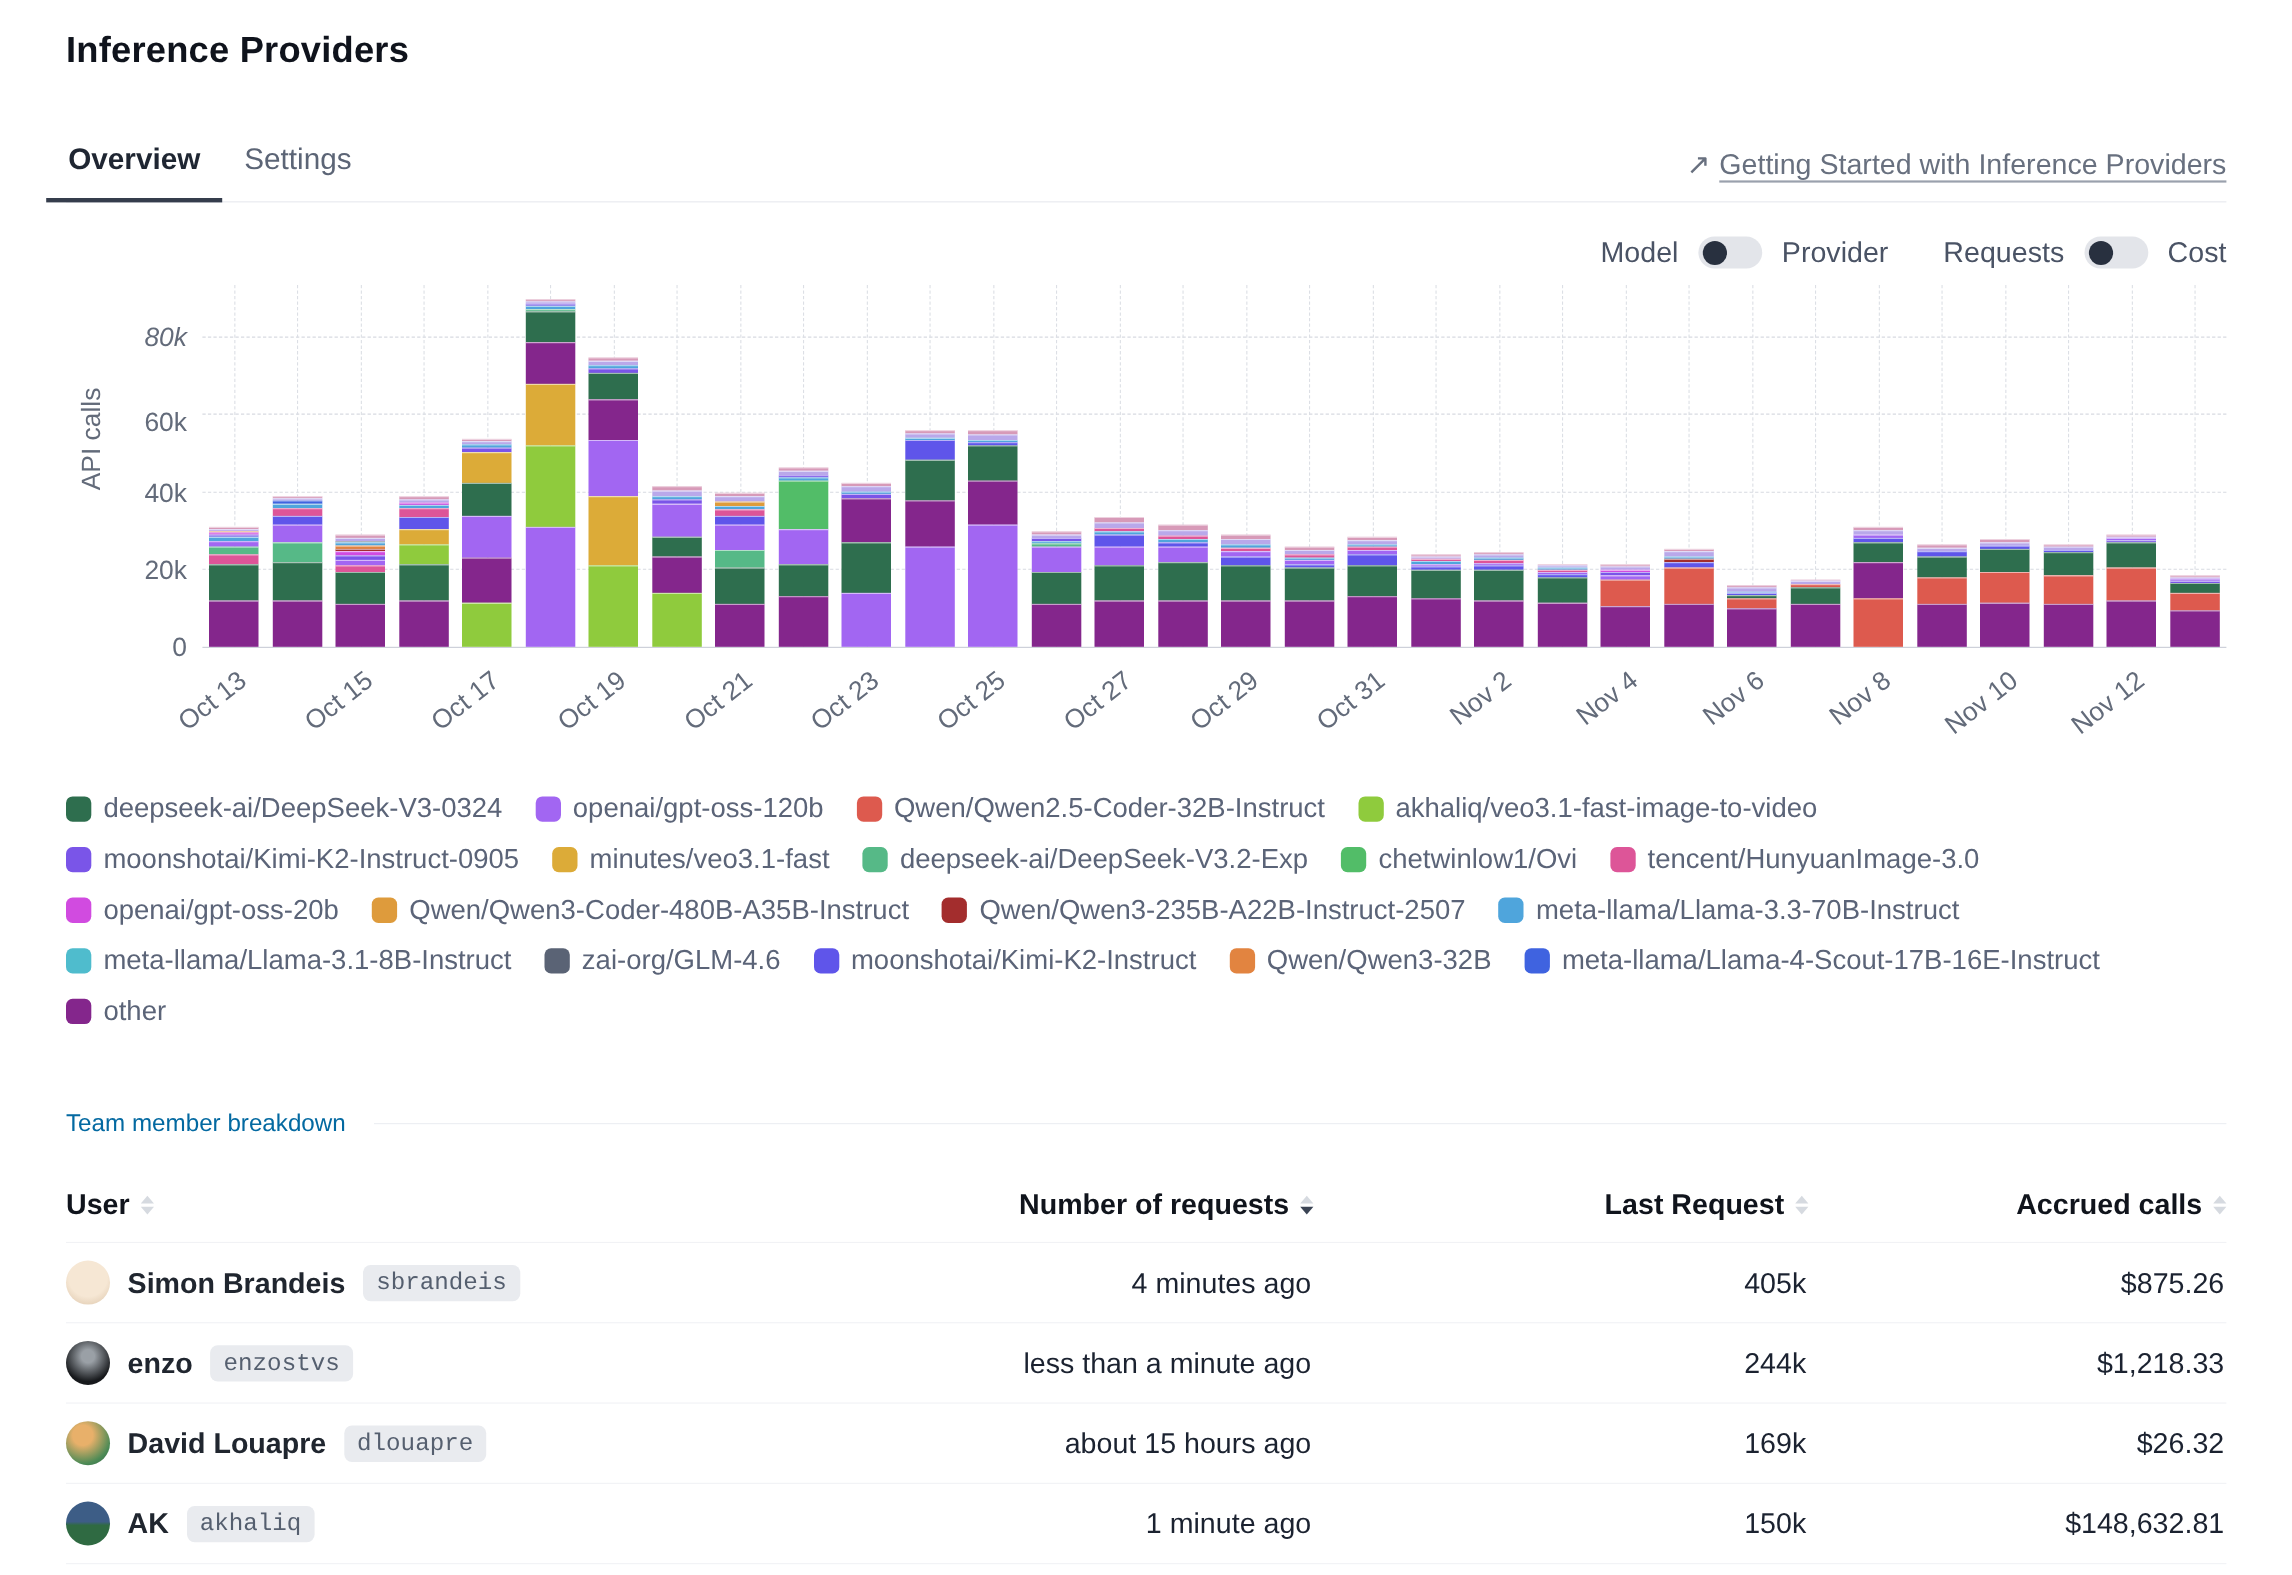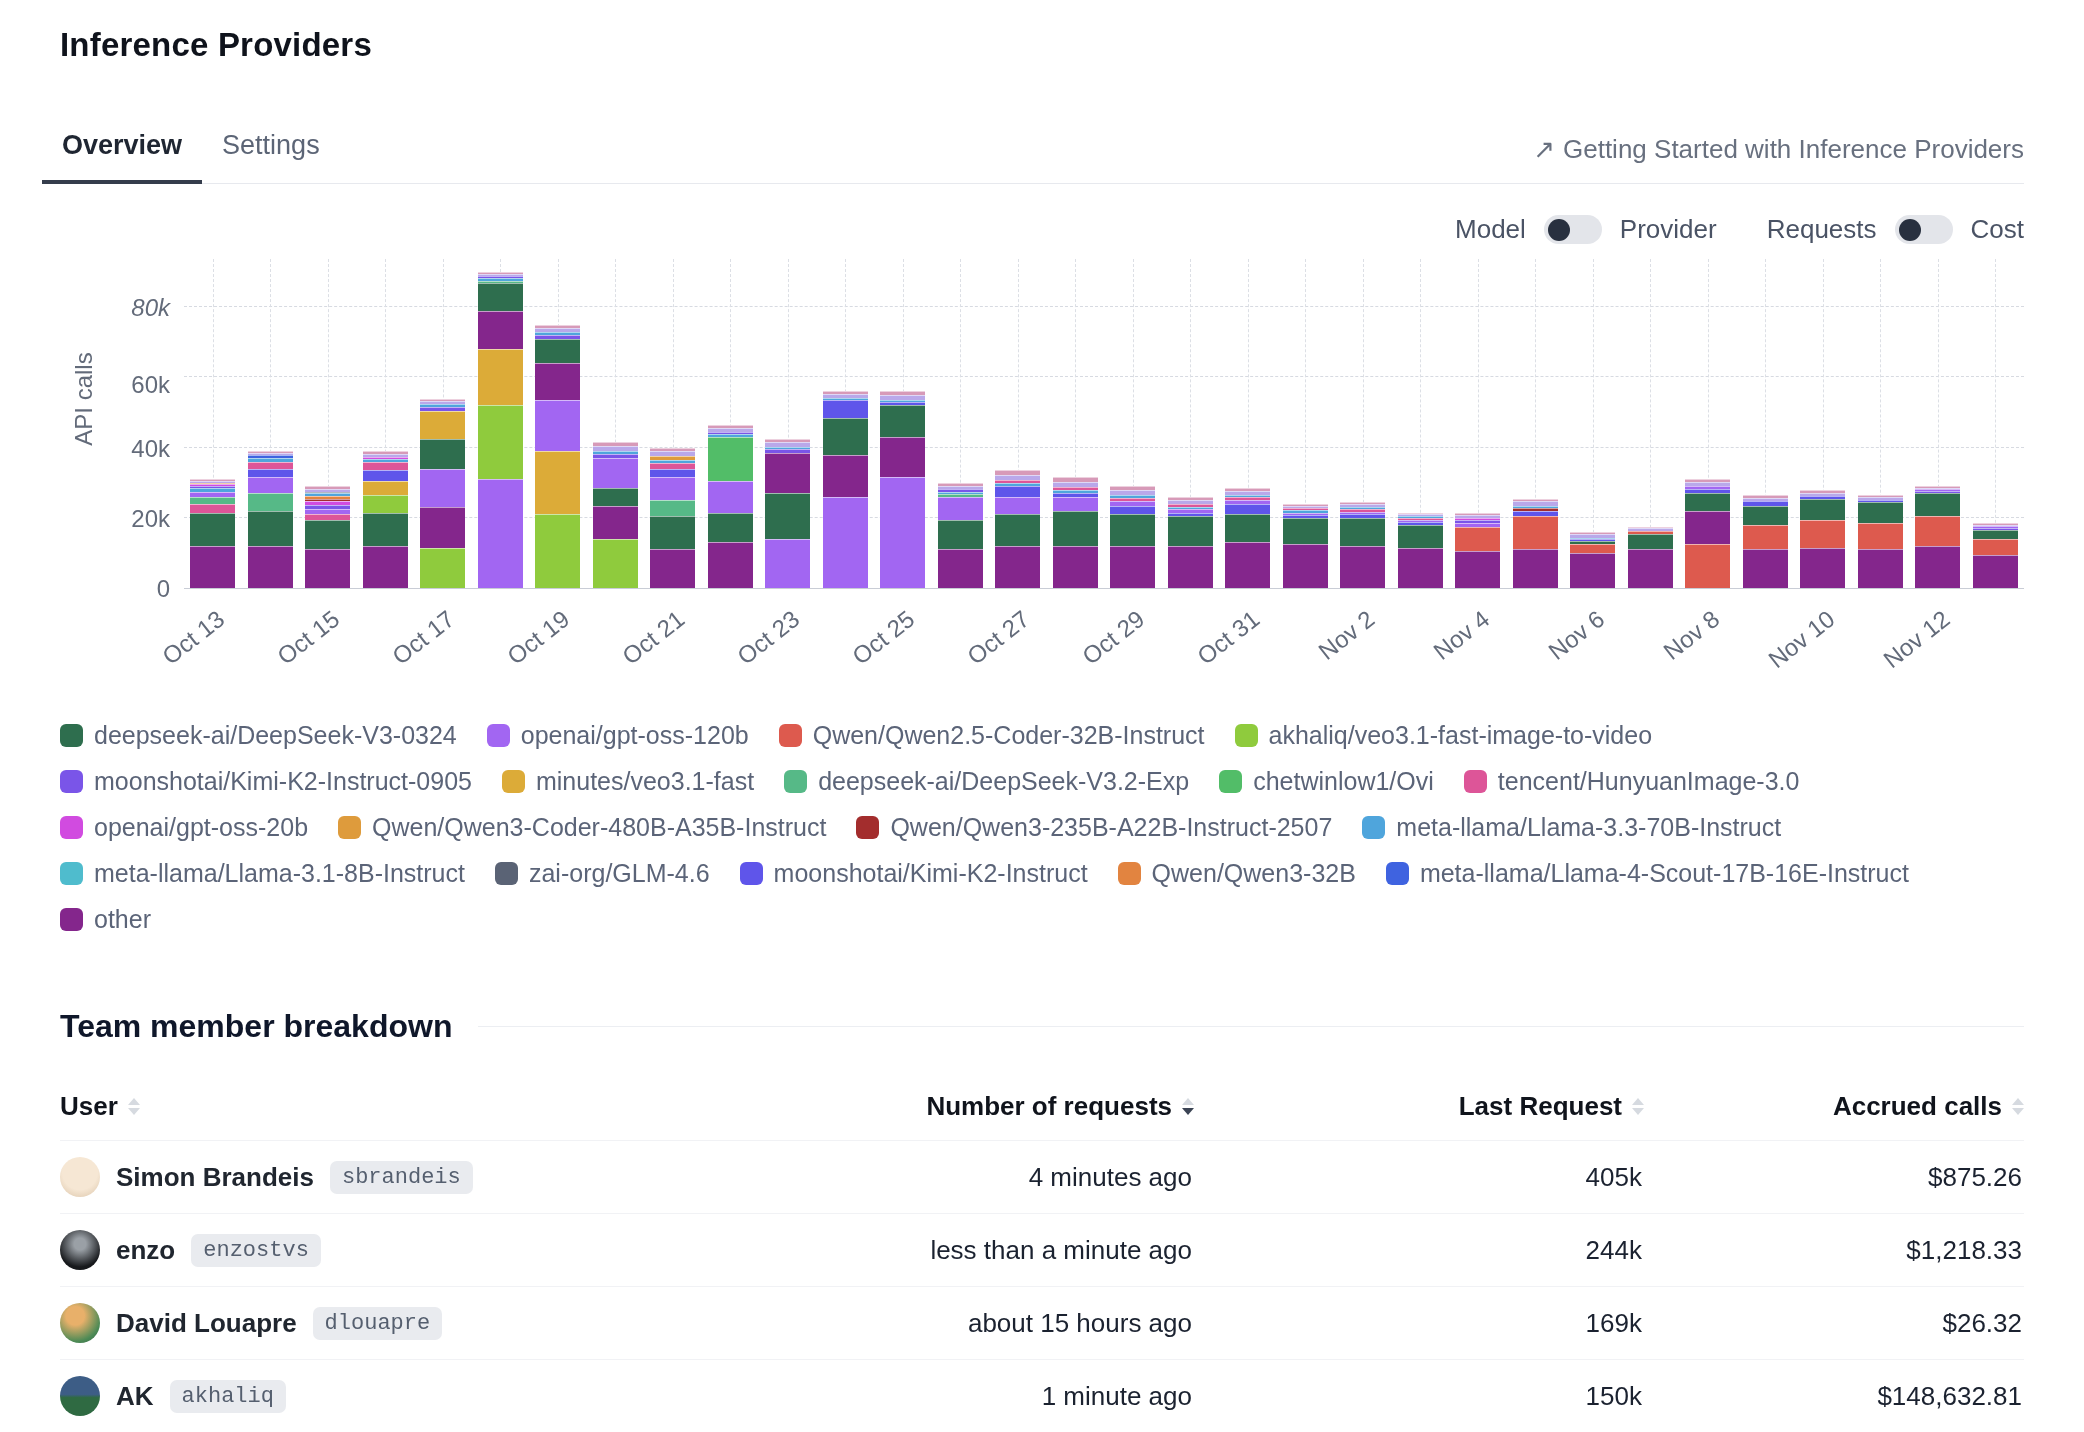--- a/index.html
+++ b/index.html
@@ -15,21 +15,21 @@
   h1.title { font-size: 33px; font-weight: 700; color: #0f131c; letter-spacing: .2px; }
   .tabbar { display:flex; justify-content:space-between; align-items:flex-end;
             border-bottom:1px solid #e7e9ee; margin-top: 52px; }
   .tabs { display:flex; margin-left:-18px; }
   .tab { background:none; border:none; cursor:pointer; font-family:inherit;
          font-size:27px; color:#5c6576; padding:14px 20px 22px; position:relative; }
   .tab.active { color:#1f2632; font-weight:700; }
   .tab.active::after { content:""; position:absolute; left:0; right:0; bottom:-1px; height:4px; background:#353d4c; }
   .gs-link { display:flex; align-items:center; gap:8px; color:#68707f; font-size:26px;
              text-decoration:none; padding-bottom:18px; cursor:pointer; }
-  .gs-link .lbl { text-underline-offset:6px; text-decoration-color:#9aa1ad; }
+  .gs-link .lbl { text-decoration:underline; text-underline-offset:6px; text-decoration-color:#9aa1ad; }
   .gs-link .arr { font-size:26px; text-decoration:none; }
 
   
   .toggle-row { display:flex; justify-content:flex-end; align-items:center; gap:18px;
                 margin-top:30px; font-size:26px; color:#4a5365; }
   .switch { width:58px; height:29px; background:#e3e5ea; border-radius:15px; position:relative;
             border:none; cursor:pointer; flex:0 0 auto; }
   .switch .knob { position:absolute; left:4px; top:3.5px; width:22px; height:22px;
                   border-radius:50%; background:#28303f; }
   .tg-gap { width:14px; }
@@ -56,21 +56,21 @@
 
   
   .legend { display:flex; flex-wrap:wrap; column-gap:30px; row-gap:17px; margin-top:40px;
             font-size:25px; color:#5b6478; max-width:1980px; }
   .lg-item { display:flex; align-items:center; gap:11px; cursor:pointer; }
   .sw { width:23px; height:23px; border-radius:6px; flex:0 0 auto; }
 
   
   .team { margin-top:74px; }
   .team-head { display:flex; align-items:center; gap:26px; }
-  .team-head h2 { font-size:32px; font-weight:700; color:#0f172a; white-space:nowrap; }
+  .team-head h2 { font-size:22px; font-weight:400; color:#0369a1; white-space:nowrap; }
   .team-head .rule { flex:1; height:1px; background:#eceef2; }
   .ttable { margin-top:30px; }
   .thead, .trow { display:grid; grid-template-columns: 1fr 400px 450px 380px; align-items:center; }
   .thead { padding:16px 0 18px; font-weight:700; font-size:26px; color:#10141c; }
   .hcell { display:flex; align-items:center; gap:10px; }
   .hcell.r { justify-content:flex-end; }
   .sort { display:inline-flex; flex-direction:column; gap:3px; }
   .sort i { display:block; width:0; height:0; border-left:6px solid transparent; border-right:6px solid transparent; }
   .sort .up { border-bottom:7px solid #d6dae0; }
   .sort .dn { border-top:7px solid #d6dae0; }

